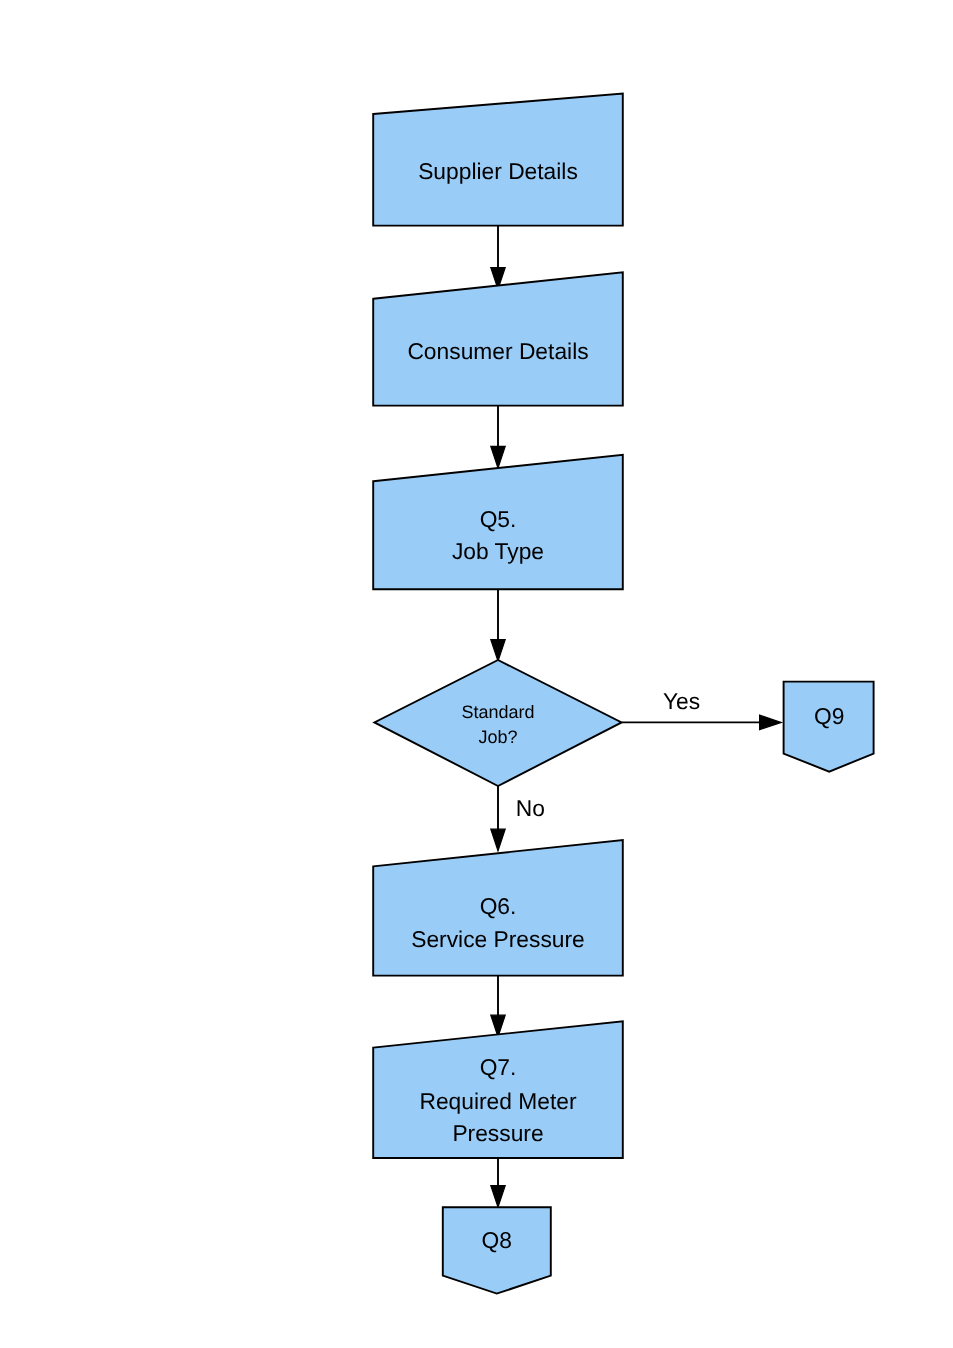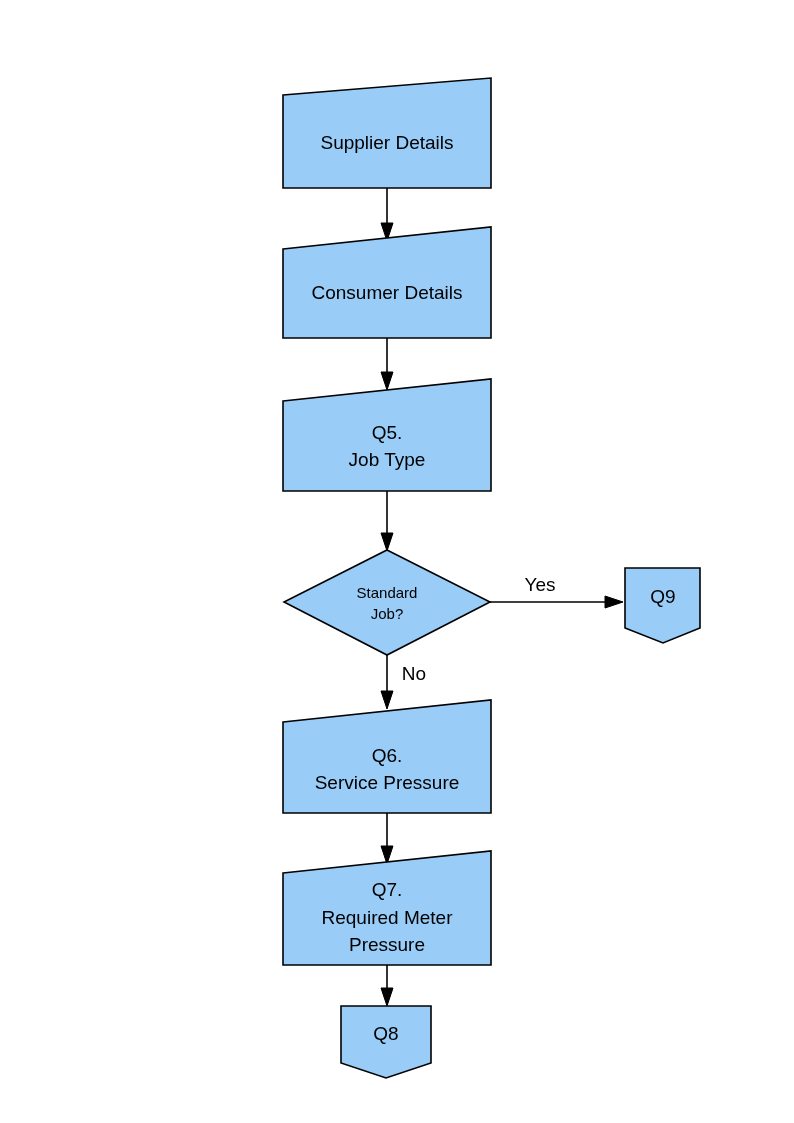--- a/index.html
+++ b/index.html
@@ -10,20 +10,21 @@
   body {
     width: 794px;
     height: 1123px;
     font-family: "Liberation Sans", sans-serif;
     overflow: hidden;
   }
   #flowchart-root {
     position: relative;
     width: 706px;
     height: 1123px;
+    padding-left: 28px;
   }
   svg#flow-svg {
     display: block;
     width: 794px;
     height: 1123px;
   }
   .node-shape {
     fill: #99ccf7;
     stroke: #000000;
     stroke-width: 1.6;

